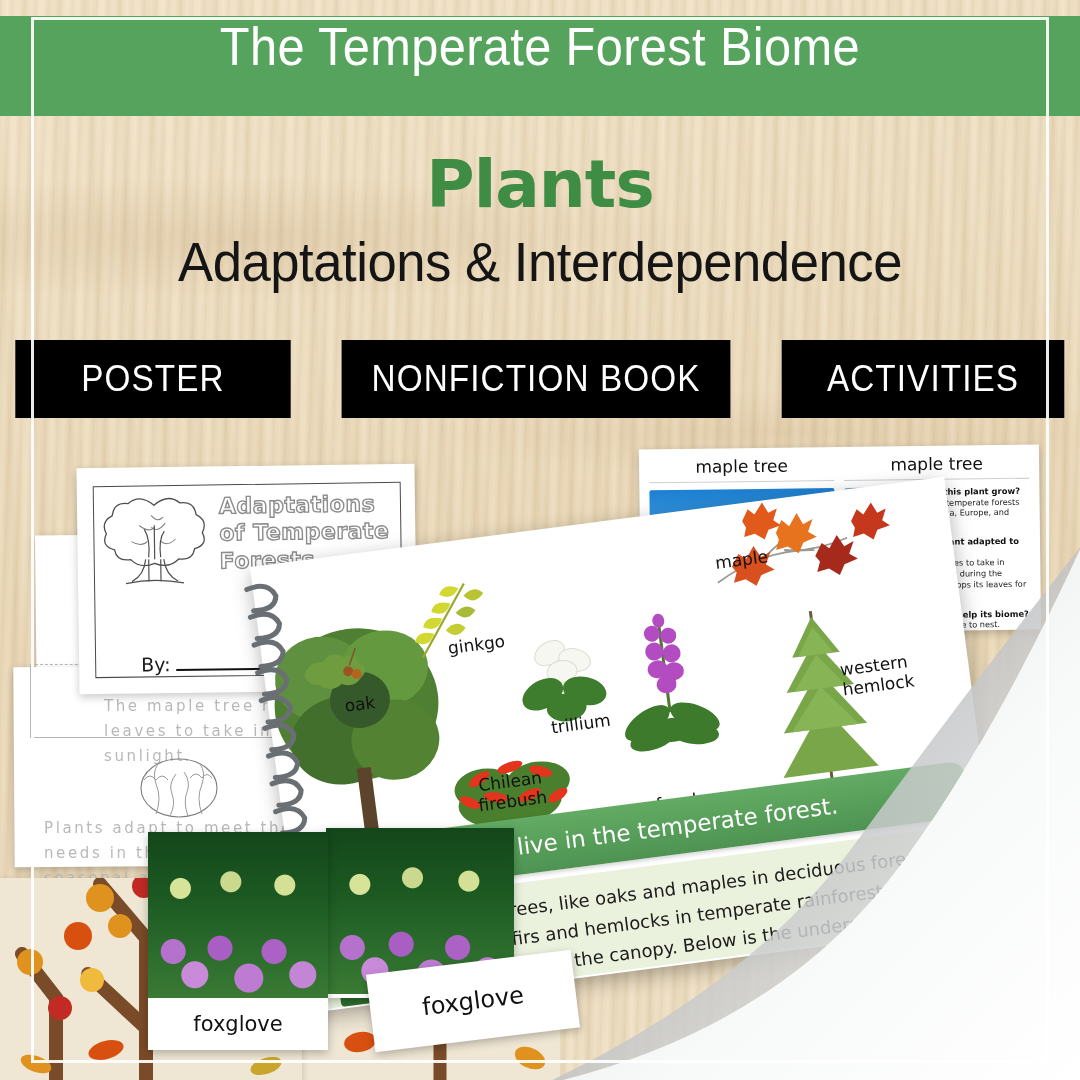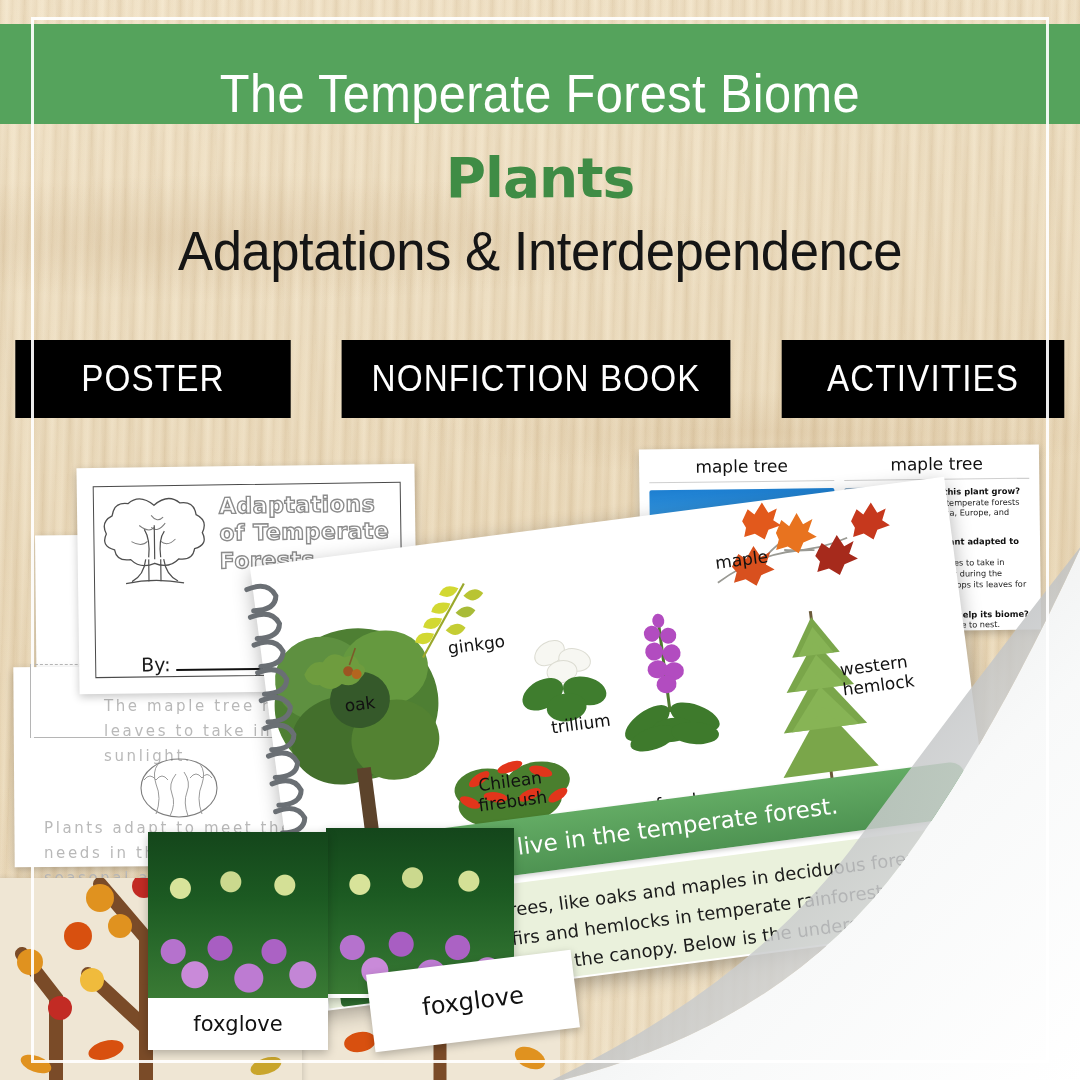--- a/index.html
+++ b/index.html
@@ -46,42 +46,42 @@
     position: absolute;
     left: 31px; top: 17px; right: 31px; bottom: 17px;
     border: 3px solid rgba(255,255,255,0.92);
     z-index: 60;
     pointer-events: none;
   }
 
   
   .header-band {
     position: absolute;
-    left: 0; top: 24px; width: 1080px; height: 100px;
+    left: 0; top: 16px; width: 1080px; height: 100px;
     background: #55a35c;
     z-index: 40;
-    display: flex; align-items: flex-end; justify-content: center;
+    display: flex; align-items: flex-start; justify-content: center;
   }
   .header-title {
     color: #ffffff;
     font-size: 53px;
     font-weight: 400;
     letter-spacing: 0.4px;
     font-family: "Liberation Sans Narrow","Liberation Sans", sans-serif;
     transform: scaleX(0.92);
     white-space: nowrap;
   }
 
   
   .title-zone {
     position: absolute; left: 0; top: 150px; width: 1080px;
     text-align: center; z-index: 41;
   }
   .title-main {
-    font-size: 55px;
+    font-size: 66px;
     font-weight: 800;
     color: #3f8c45;
     letter-spacing: -1px;
     line-height: 1.05;
     font-family: "DejaVu Sans", sans-serif;
   }
   .title-sub {
     margin-top: 10px;
     font-size: 56px;
     color: #151515;

